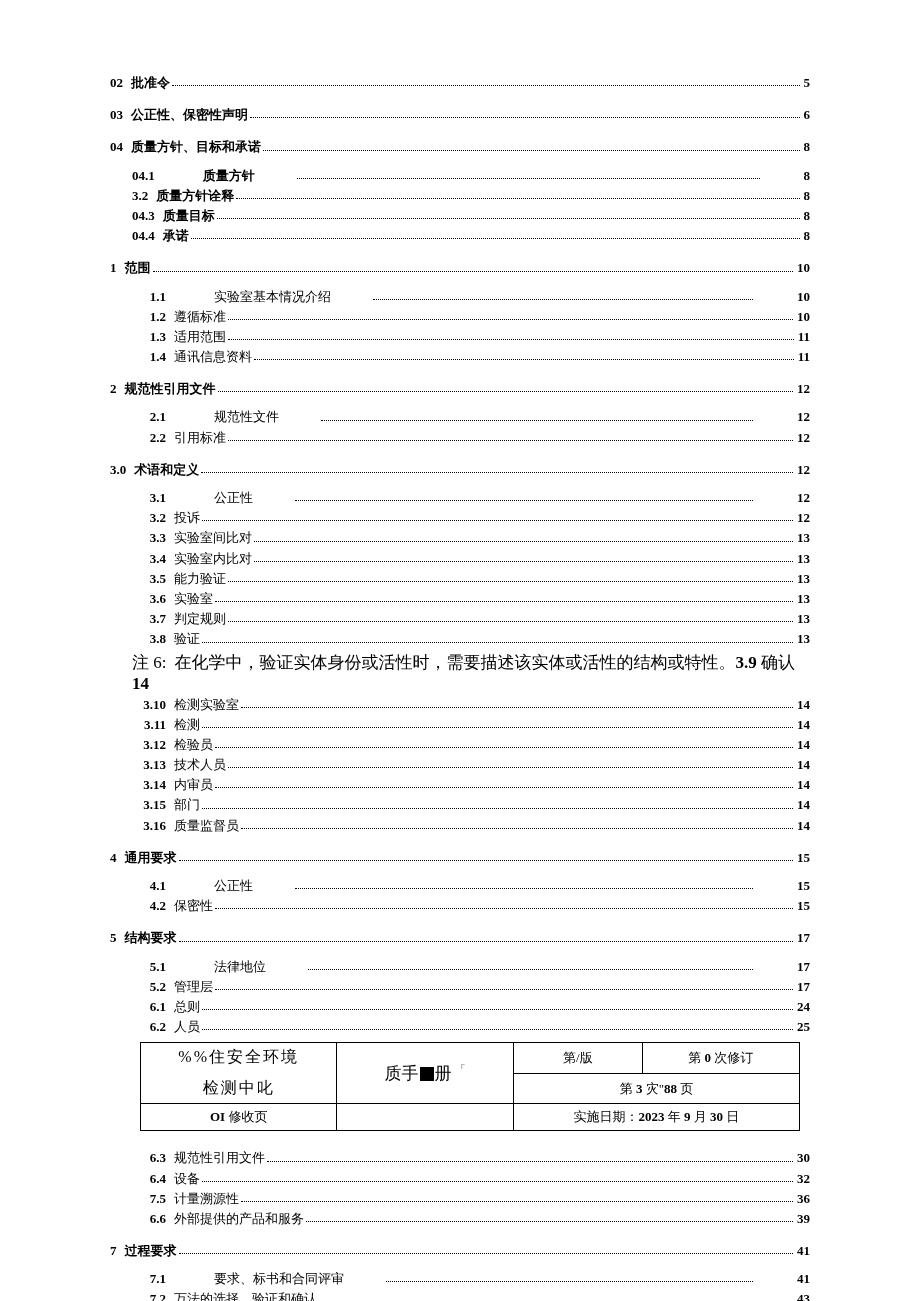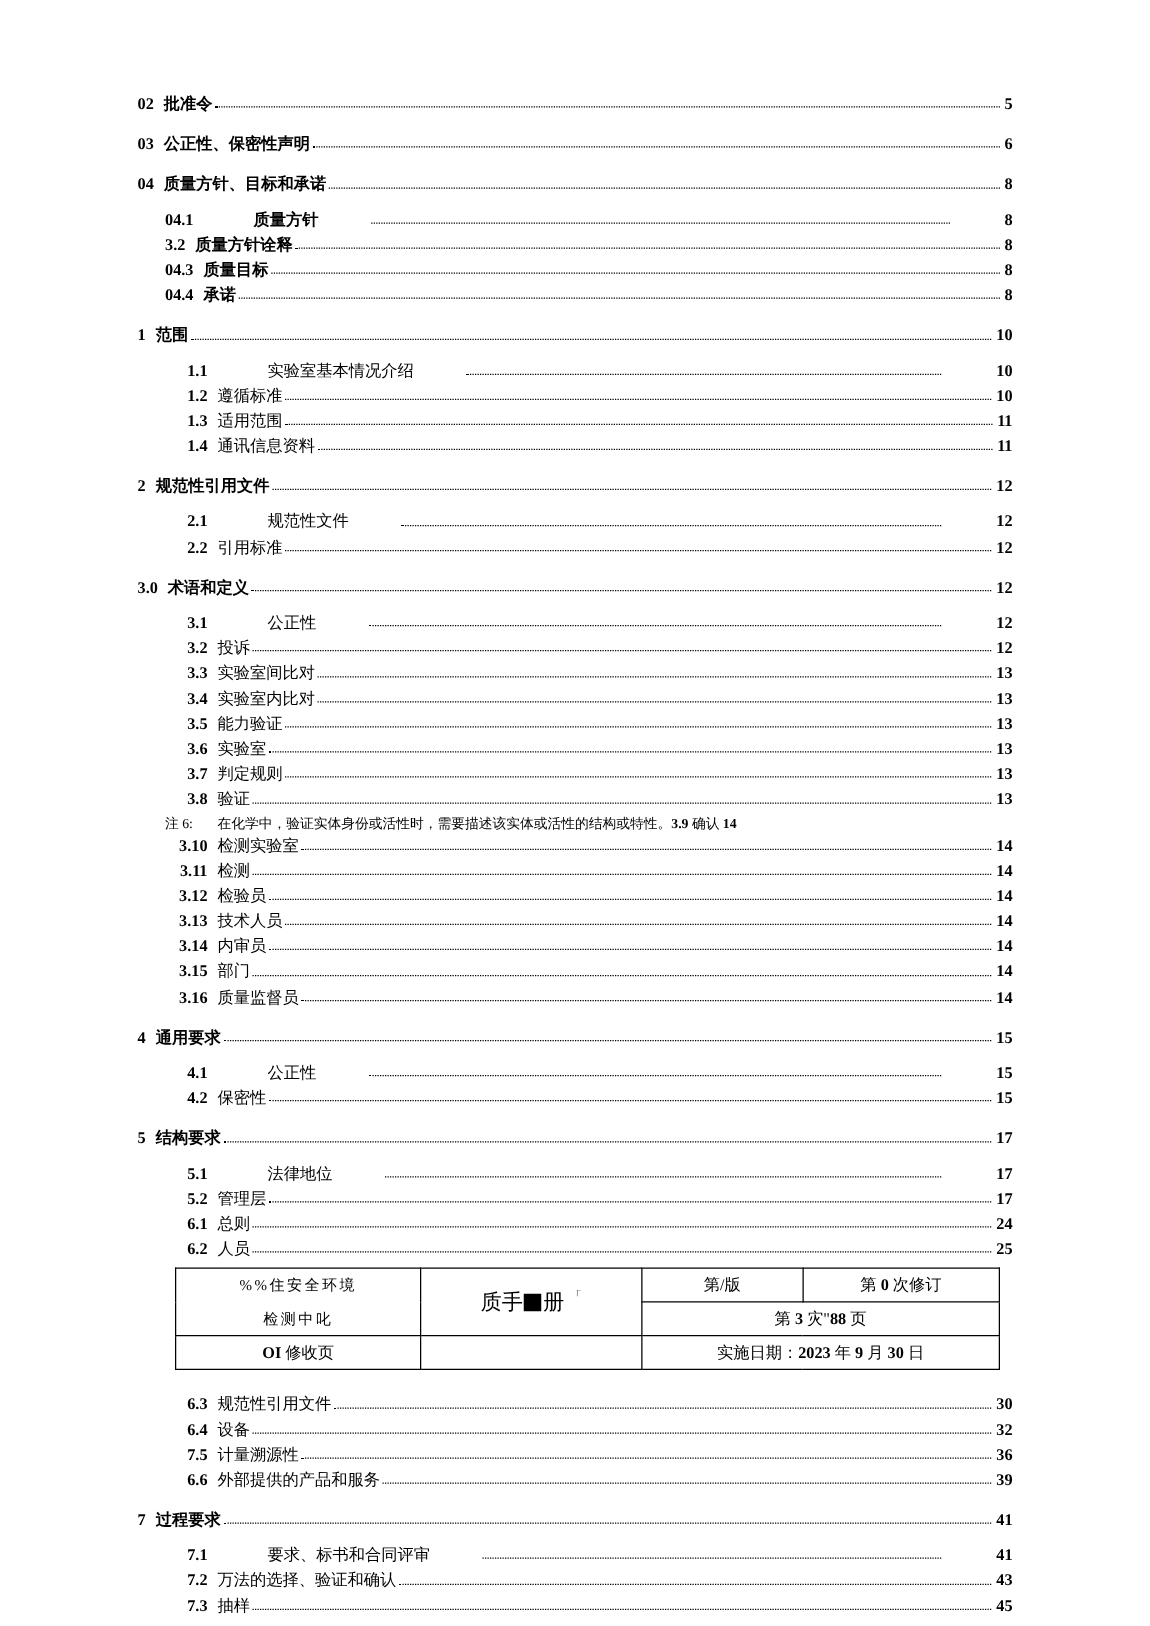--- a/index.html
+++ b/index.html
@@ -47,41 +47,41 @@
   .level0 { margin-top: 14px; margin-bottom: 6px; }
   .level0 .num, .level0 .label { font-weight: bold; }
   .level1 { padding-left: 22px; }
   .level1 .num { min-width: 34px; font-weight: bold; }
   .level1 .label { font-weight: normal; }
   .level04 { padding-left: 22px; }
   .level04 .num, .level04 .label { font-weight: bold; }
   .group { margin-top: 10px; margin-bottom: 2px; gap: 40px; }
   .note-line {
     padding-left: 22px;
-    font-size: 11px;
+    font-size: 17px;
     margin: 2px 0;
   }
   .note-line .num { font-weight: normal; min-width: 34px; display:inline-block; padding-right:8px;}
   .note-line b { font-weight: bold; }
 
   
   .info-table {
     border-collapse: collapse;
     width: 660px;
     margin: 6px 0 6px 30px;
     font-size: 13px;
   }
   .info-table td {
     border: 1px solid #000;
     padding: 4px 6px;
     text-align: center;
     vertical-align: middle;
   }
   .info-table .tall { height: 34px; }
-  .title-cell { font-size: 12px; font-weight: normal; letter-spacing: 2px; }
+  .title-cell { font-size: 16px; font-weight: normal; letter-spacing: 2px; }
   .bigtitle { font-size: 17px; }
   .blackbox {
     display: inline-block;
     width: 14px; height: 14px;
     background: #000;
     vertical-align: -2px;
     margin: 0 1px;
   }
   .sup { font-size: 10px; vertical-align: super; }
 </style>

